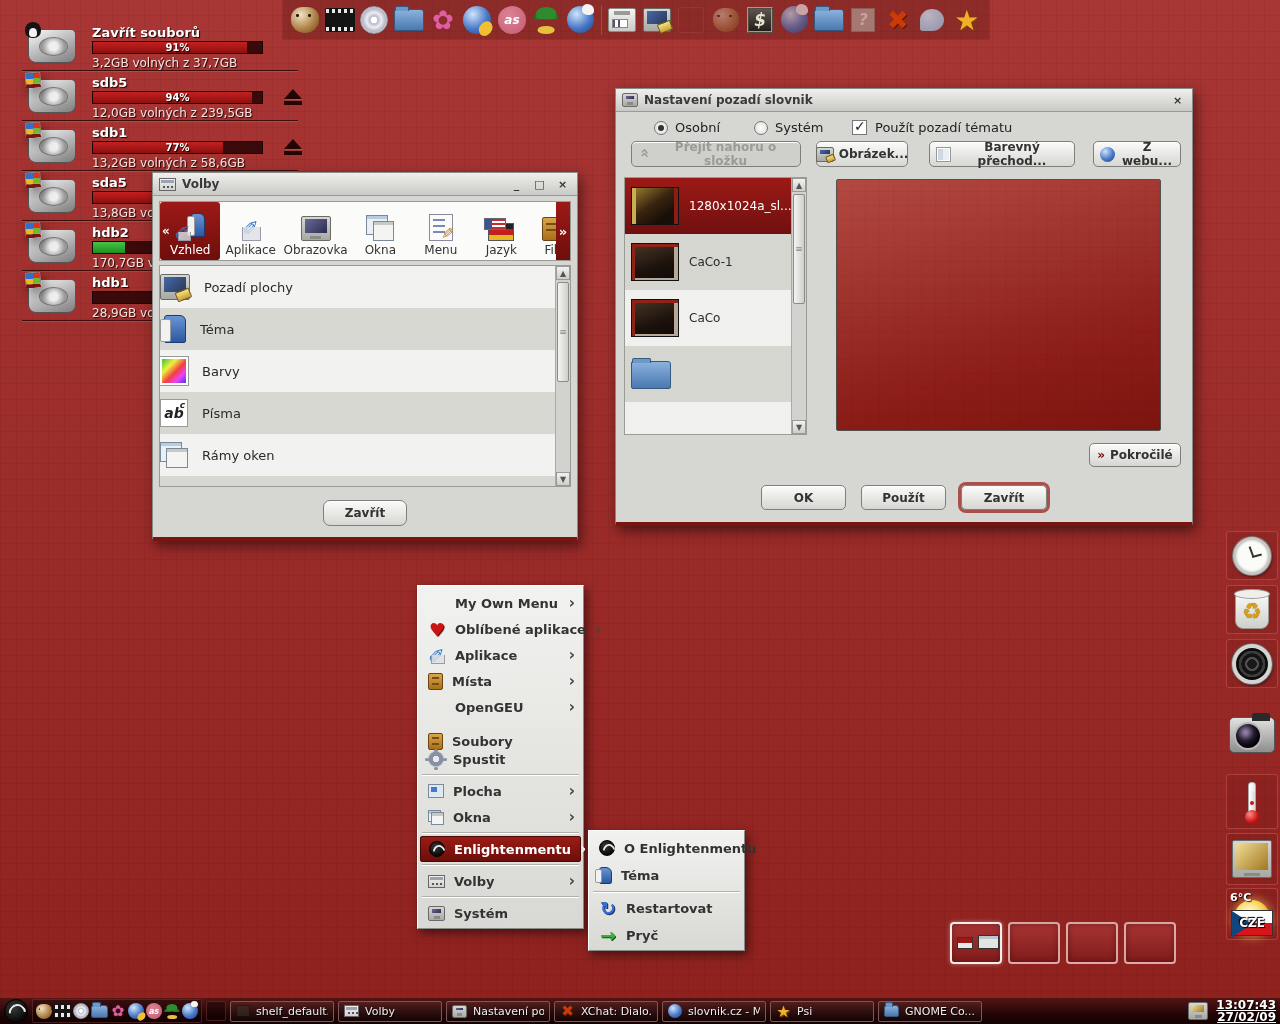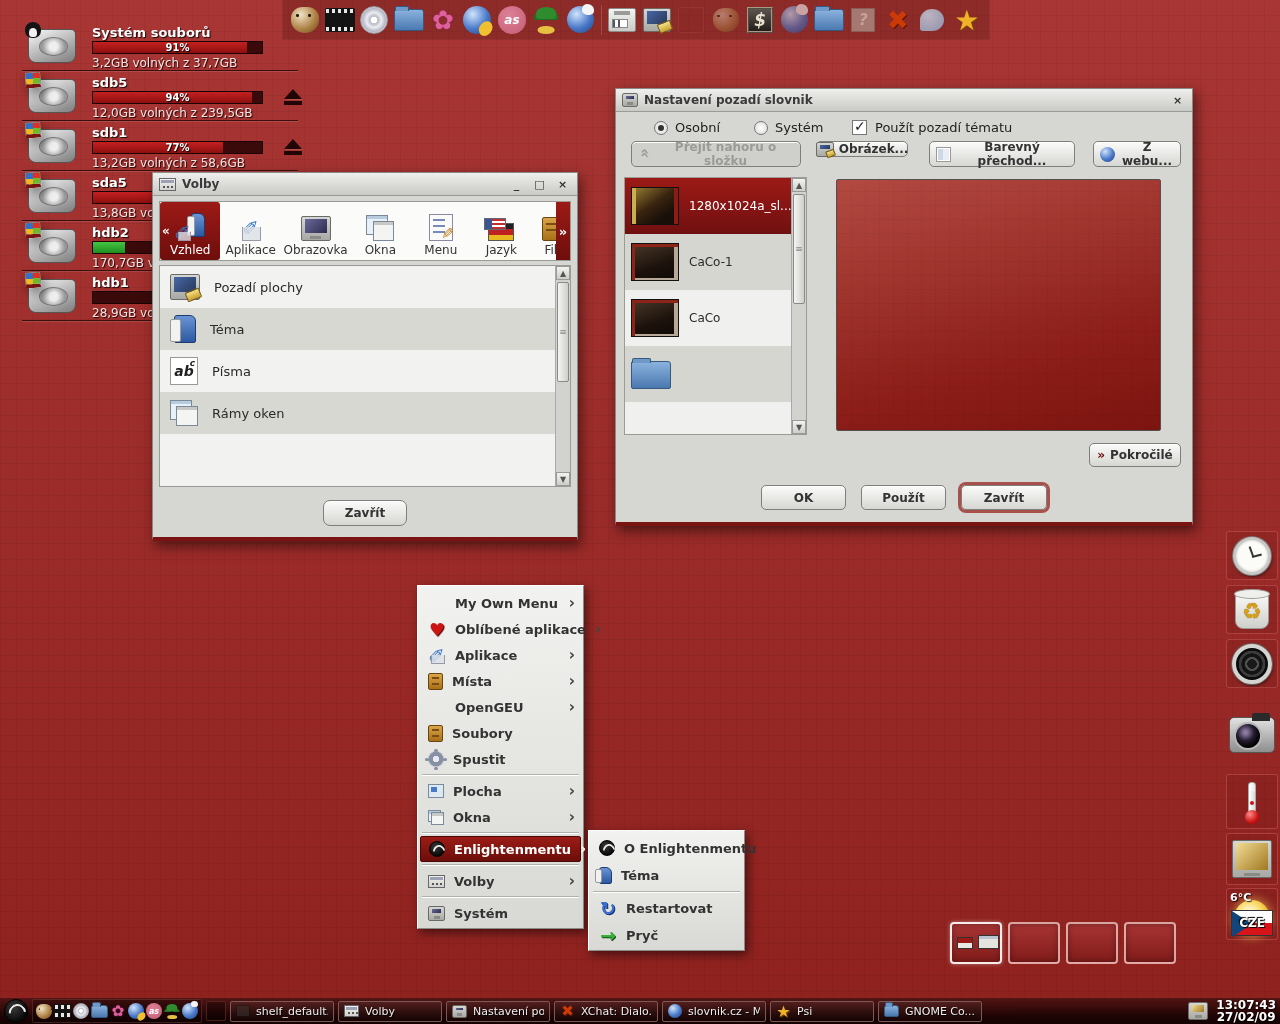--- a/index.html
+++ b/index.html
@@ -155,21 +155,21 @@
   .vtool{position:absolute;left:6px;top:28px;right:6px;height:60px;background:#fbfbf9;border:1px solid #9a9a96;
          display:flex;overflow:hidden;}
   .vtab{width:63px;display:flex;flex-direction:column;align-items:center;justify-content:flex-end;padding:3px 0;gap:2px;}
   .vtab span{font-size:12px;color:#333;}
   .vtab.sel{background:linear-gradient(#9c1a16,#6e0e0c);border-radius:3px;}
   .vtab.sel span{color:#fff;}
   .vscrl{position:absolute;left:2px;top:50%;transform:translateY(-50%);color:#fff;font-weight:bold;font-size:14px;z-index:2;}
   .vscrr{position:absolute;right:0;top:0;bottom:0;width:14px;background:linear-gradient(#9c1a16,#6e0e0c);
          color:#fff;font-weight:bold;font-size:13px;display:flex;align-items:center;justify-content:center;}
   .vlist{position:absolute;left:6px;top:92px;right:6px;height:222px;background:#f2f2f0;border:1px solid #9a9a96;overflow:hidden;}
-  .vrow{height:42px;display:flex;align-items:center;padding-left:10px;gap:14px;}
+  .vrow{height:42px;display:flex;align-items:center;gap:14px;}
   .vrow:nth-child(even){background:#d8d8d3;}
   .vrow span{font-size:13px;color:#2a2a2a;}
   .sbar{position:absolute;right:0;top:0;bottom:0;width:15px;background:#d2d2ce;border-left:1px solid #aaa;}
   .sbar .up,.sbar .dn{position:absolute;left:0;right:0;height:14px;display:flex;align-items:center;justify-content:center;
       font-size:8px;color:#555;background:linear-gradient(#f2f2f0,#cecec8);border:1px solid #999;}
   .sbar .up{top:0;} .sbar .dn{bottom:0;}
   .sbar .th{position:absolute;left:1px;right:1px;background:linear-gradient(90deg,#f4f4f2,#cfcfca);border:1px solid #8a8a86;border-radius:2px;}
   .sbar .th::before{content:"≡";position:absolute;left:50%;top:50%;transform:translate(-50%,-50%);color:#888;font-size:9px;}
   
   .radio{width:14px;height:14px;border-radius:50%;background:radial-gradient(#fff,#d8d8d4);border:1px solid #777;position:relative;}
@@ -214,21 +214,21 @@
   .pcell.act{border-color:#f6eceb;box-shadow:0 0 4px rgba(255,255,255,.4),inset 0 0 6px rgba(0,0,0,.3);}
   .pwin1{position:absolute;left:5px;top:13px;width:16px;height:12px;background:linear-gradient(#9c1a16 45%,#e8e8e4 45%);border:1px solid #333;}
   .pwin2{position:absolute;left:26px;top:11px;width:21px;height:14px;background:#e4e4e0;border:1px solid #333;box-shadow:inset 0 3px 0 #b8c4d0;}
   
   #taskbar{left:0;top:997px;width:1280px;height:27px;background:linear-gradient(#541414,#1e0404 70%,#140202);
            border-top:1px solid #8a2420;display:flex;align-items:center;padding:0 4px;gap:4px;}
   .tk-btn{height:21px;width:104px;flex:none;background:linear-gradient(rgba(90,40,38,.6),rgba(20,4,4,.8));
           border:1px solid #7a5a56;border-radius:2px;display:flex;align-items:center;padding:0 5px;gap:6px;}
   .tk-btn span{font-size:11px;color:#f0eceb;white-space:nowrap;overflow:hidden;text-shadow:1px 1px 1px #000;}
   .tk-clock{margin-left:auto;display:flex;align-items:center;gap:8px;}
-  .tk-clock .t{font-size:12px;font-weight:bold;color:#fff;text-align:center;line-height:12px;text-shadow:1px 1px 2px #000;}
+  .tk-clock .t{font-size:12px;font-weight:bold;color:#fff;text-align:right;line-height:12px;text-shadow:1px 1px 2px #000;text-decoration:underline;}
   .minidock{display:flex;align-items:center;gap:2px;background:rgba(0,0,0,.25);border:1px solid rgba(120,60,55,.5);height:24px;padding:0 3px;border-radius:2px;}
   .fade45{opacity:.45;} .fade6{opacity:.6;} .fade75{opacity:.75;}
   .shadowed{text-shadow:1px 1px 1px rgba(0,0,0,.85);}
 </style>
 </head>
 <body>
 
 <div id="screen">
 
   <div class="abs" id="topdock">
@@ -292,21 +292,21 @@
       </div>
     <div class="dockcell">
         <i class="ic g i-star" style="width:28px;height:28px"></i>
       </div>
   </div>
 
   <div class="disk" style="top:25px">
     <div class="drive">
         <i class="emb tux"></i>
       </div>
-    <div class="dname shadowed">Systém souborů</div>
+    <div class="dname shadowed">Zavřít souborů</div>
     <div class="dbar">
         <i class="fill" style="width: 91%;"></i>
         <span class="pct">91%</span>
       </div>
     <div class="dfree">3,2GB volných z 37,7GB</div>
   </div>
   <div class="dsep" style="top:70px"></div>
 
   <div class="disk" style="top:75px">
     <div class="drive">
@@ -387,21 +387,21 @@
         <span class="ctl-lbl">Systém</span>
     </div>
     <div class="abs" style="left:236px;top:31px;display:flex;align-items:center;gap:8px">
       <i class="cbox on"></i>
         <span class="ctl-lbl">Použít pozadí tématu</span>
     </div>
     <button class="btn dis abs" style="left:15px;top:52px;width:170px;height:26px">
       <i class="ic g i-chevup" style="width:14px;height:14px"></i>
       <span>Přejít nahoru o složku</span>
     </button>
-    <button class="btn abs" style="left:200px;top:52px;width:92px;height:16px">
+    <button class="btn abs" style="left:200px;top:52px;width:92px;height:26px">
       <i class="ic i-mon paint" style="width:18px;height:15px"></i>
       <span>Obrázek...</span>
     </button>
     <button class="btn abs" style="left:313px;top:52px;width:146px;height:26px">
       <i class="ic i-grid" style="width:15px;height:15px"></i>
       <span>Barevný přechod...</span>
     </button>
     <button class="btn abs" style="left:477px;top:52px;width:88px;height:26px">
       <i class="ic i-globe" style="width:15px;height:15px"></i>
       <span>Z webu...</span>
@@ -494,20 +494,24 @@
     <div class="vlist">
       <div class="vrow">
           <i class="ic i-mon paint" style="width:30px;height:26px"></i>
           <span>Pozadí plochy</span>
         </div>
       <div class="vrow">
           <i class="ic i-theme" style="width:22px;height:28px;margin-left:4px"></i>
           <span>Téma</span>
         </div>
       <div class="vrow">
+          <i class="ic i-colors" style="width:28px;height:28px"></i>
+          <span>Barvy</span>
+        </div>
+      <div class="vrow">
           <i class="ic g i-fonts" style="width:28px;height:28px"></i>
           <span>Písma</span>
         </div>
       <div class="vrow">
           <i class="ic i-wins" style="width:28px;height:26px"></i>
           <span>Rámy oken</span>
         </div>
       <div class="vrow">
         
       </div>
@@ -541,21 +545,21 @@
     <div class="mi" style="top:82px">
         <i class="mico ic i-drawer" style="width:15px;height:17px"></i>
         <span class="lbl">Místa</span>
         <span class="arr">›</span>
       </div>
     <div class="mi" style="top:108px">
         <i class="mspc"></i>
         <span class="lbl">OpenGEU</span>
         <span class="arr">›</span>
       </div>
-    <div class="mi" style="top:134px">
+    <div class="mi" style="top:142px">
         <i class="mico ic i-drawer" style="width:15px;height:17px"></i>
         <span class="lbl">Soubory</span>
       </div>
     <div class="mi" style="top:160px">
         <i class="mico ic i-gear" style="width:16px;height:16px"></i>
         <span class="lbl">Spustit</span>
       </div>
     <div class="msep" style="top:188px"></div>
     <div class="mi" style="top:192px">
         <i class="mico ic i-desktop" style="width:16px;height:14px"></i>

